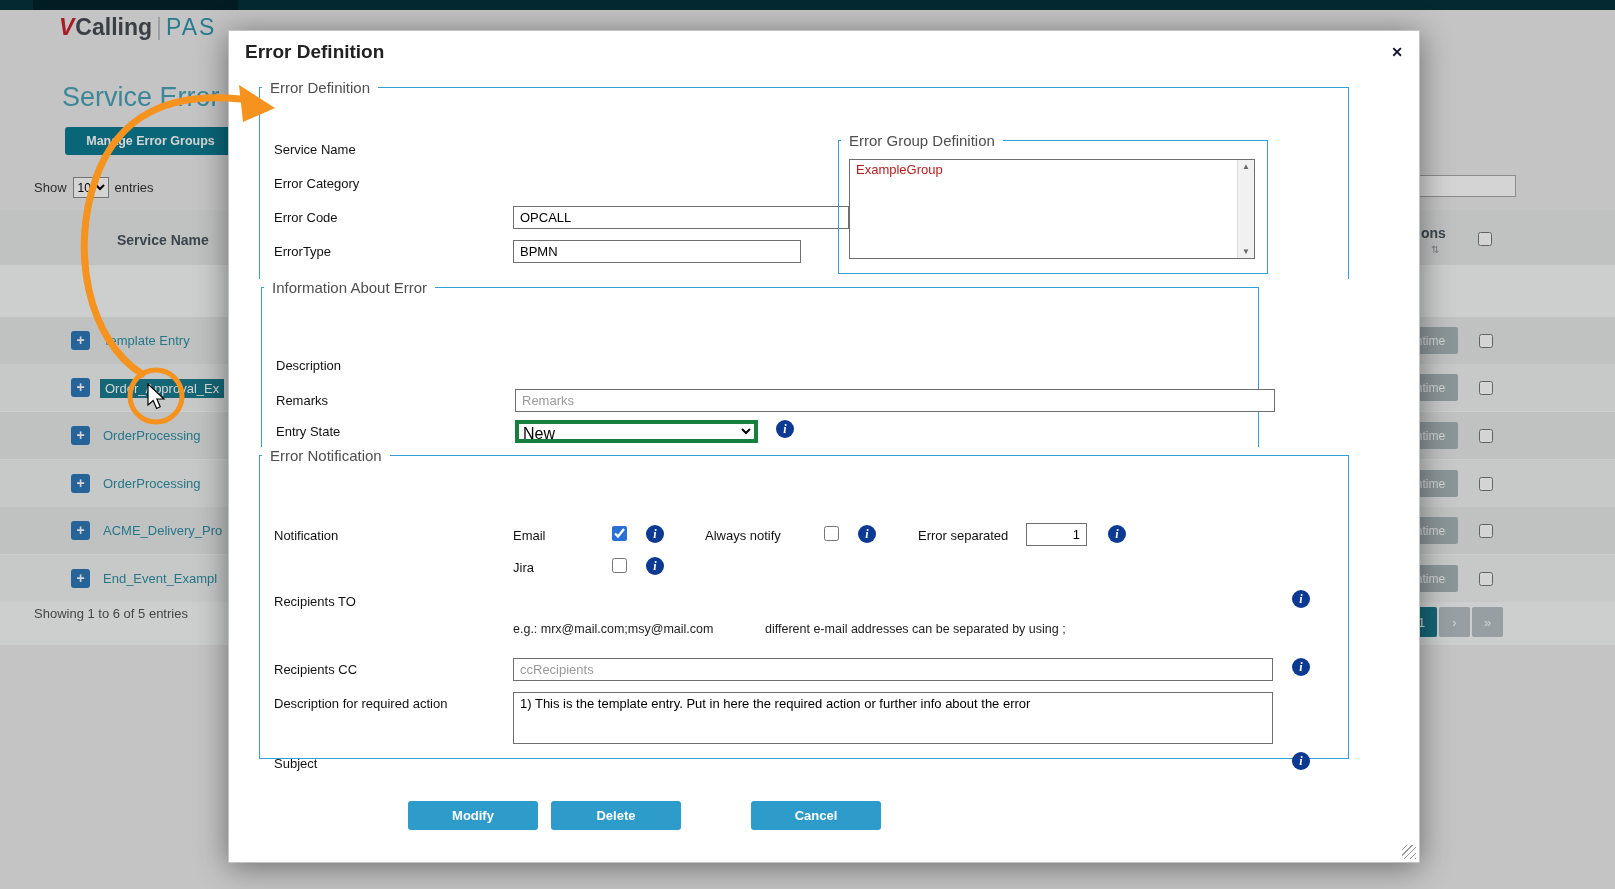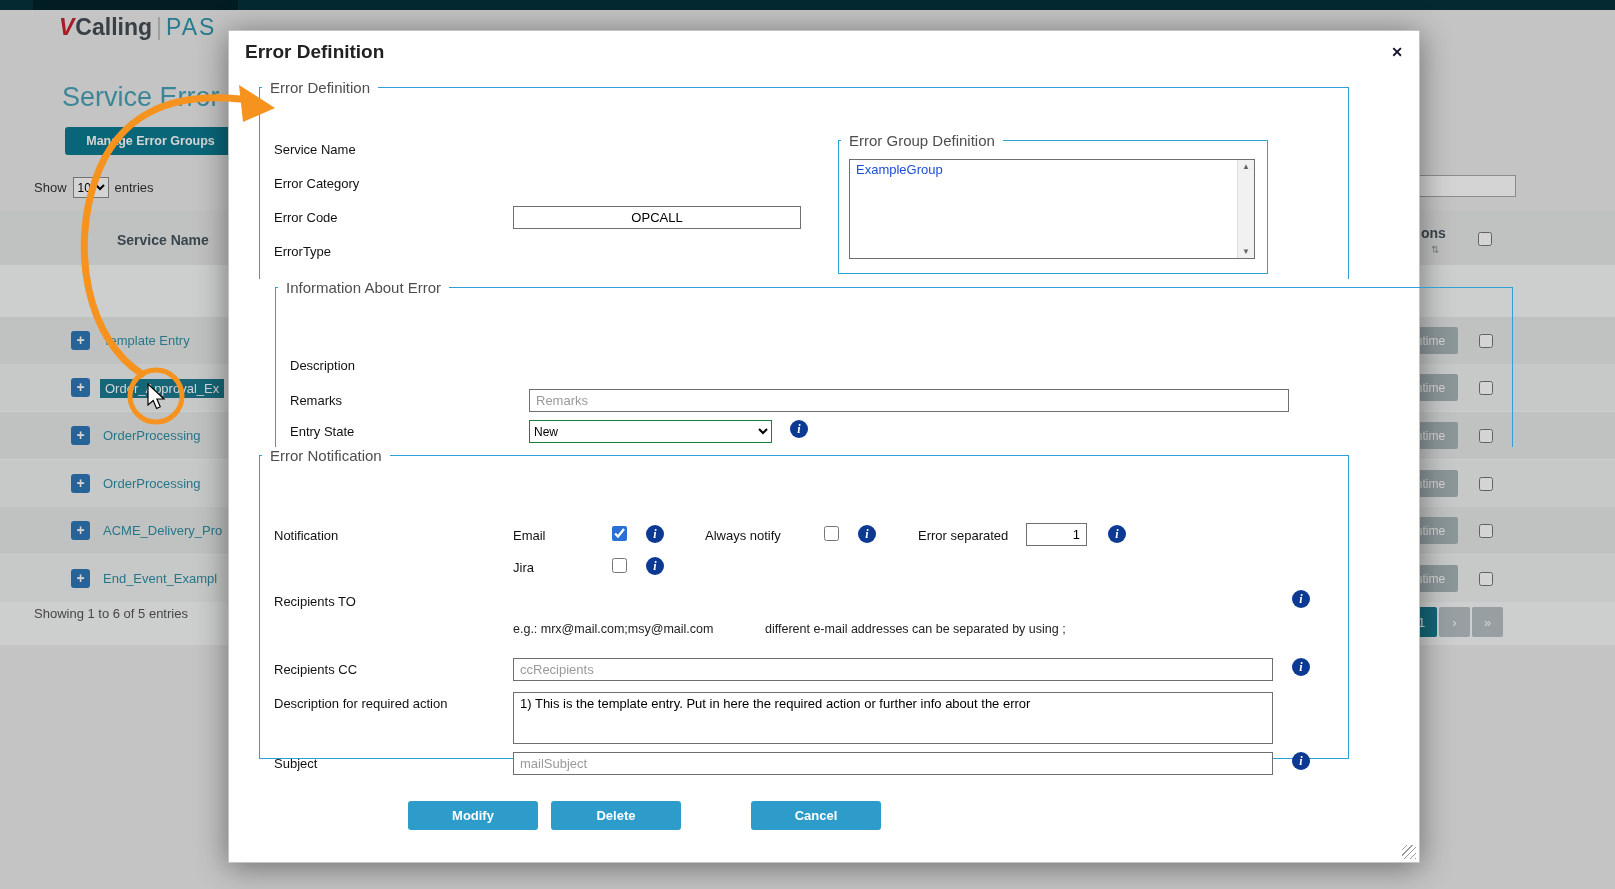--- a/index.html
+++ b/index.html
@@ -41,33 +41,33 @@
   #overlay{position:absolute;inset:0;background:rgba(0,0,0,0.17);z-index:5}
 
   
   #modal{position:absolute;left:228px;top:30px;width:1192px;height:833px;background:#fff;z-index:10;box-shadow:0 4px 30px rgba(0,0,0,.45);border:1px solid #c4c4c4}
   .m-title{position:absolute;left:16px;top:10px;font-size:19px;font-weight:600;color:#222}
   .m-close{position:absolute;right:16px;top:13px;font-size:14px;font-weight:bold;color:#10102e;cursor:pointer}
   fieldset{position:absolute;border:1px solid #2f9fd8}
   fieldset.no-bottom{border-bottom:none}
   legend{font-size:15px;color:#4e4e4e;padding:0 8px;margin-left:2px;font-weight:400}
   #fs-def{left:30px;top:48px;width:1090px;height:200px}
-  #fs-info{left:46px;top:248px;width:1238px;height:168px}
+  #fs-info{left:32px;top:248px;width:998px;height:168px}
   #fs-notif{left:30px;top:416px;width:1090px;height:312px}
   #fs-group{left:578px;top:36px;width:430px;height:142px}
   .f-label{position:absolute;left:14px;font-size:13px;color:#111;white-space:nowrap}
   .f-label2{position:absolute;font-size:13px;color:#111;white-space:nowrap}
   .text-input{position:absolute;height:23px;border:1px solid #6f6f6f;font-size:13px;padding:0 6px;font-family:inherit;background:#fff}
   .text-input::placeholder,textarea::placeholder{color:#9a9a9a}
   textarea{position:absolute;border:1px solid #6f6f6f;font-size:13px;padding:3px 6px;font-family:inherit;resize:none;overflow:hidden}
-  .m-select{position:absolute;height:23px;border:1px solid #15803d;font-size:12px;background:#fff;font-family:inherit}
+  .m-select{position:absolute;height:23px;border:4px solid #15803d;font-size:16px;background:#fff;font-family:inherit}
   .info-icon{position:absolute;width:18px;height:18px;border-radius:50%;background:#0c3a93;color:#fff;font:italic bold 12px "Liberation Serif",serif;display:flex;align-items:center;justify-content:center;cursor:pointer}
   .m-chk{position:absolute;width:15px;height:15px;accent-color:#2a6fd6}
   .listbox{position:absolute;left:10px;top:10px;width:406px;height:100px;background:#fff;border:1px solid #6f6f6f}
-  .lb-item{font-size:13px;padding:2px 6px;color:#1d4ed8}
+  .lb-item{font-size:13px;padding:2px 6px;color:#b91c1c}
   .lb-scroll{position:absolute;right:0;top:0;bottom:0;width:17px;background:#f1f1f1;border-left:1px solid #dcdcdc;display:flex;flex-direction:column;justify-content:space-between;align-items:center;padding:2px 0;font-size:8px;color:#666}
   .hint{position:absolute;font-size:12.5px;color:#222;white-space:nowrap}
   .m-btn{position:absolute;top:770px;height:29px;width:130px;background:#2e9cca;color:#fff;border:none;border-radius:3px;font-size:13px;font-weight:bold;font-family:inherit}
   .resize-handle{position:absolute;right:3px;bottom:3px;width:14px;height:14px;
     background:repeating-linear-gradient(135deg,transparent 0 3px,#9a9a9a 3px 4px);cursor:nwse-resize}
 
   
   #annotation{position:absolute;left:0;top:0;z-index:20;pointer-events:none}
   #cursor{position:absolute;left:147px;top:383px;z-index:25;pointer-events:none}
 </style>
@@ -155,23 +155,24 @@
     <div class="m-close">✕</div>
 
     <fieldset id="fs-def" class="no-bottom">
       <legend>Error Definition</legend>
 
       <span class="f-label" style="top:46px">Service Name</span>
 
       <span class="f-label" style="top:80px">Error Category</span>
 
       <span class="f-label" style="top:114px">Error Code</span>
-      <input class="text-input" style="left: 253px; top: 110px; width: 288px; text-align: center;" value="OPCALL">
+      <input class="text-input" style="left: 253px; top: 110px; width: 336px;" value="OPCALL">
 
       <span class="f-label" style="top:148px">ErrorType</span>
+      <input class="text-input" style="left: 253px; top: 144px; width: 288px;" value="BPMN">
 
       <fieldset id="fs-group">
         <legend>Error Group Definition</legend>
         <div class="listbox">
           <div class="lb-item">ExampleGroup</div>
           <div class="lb-scroll">
             <span>▲</span>
             <span>▼</span>
           </div>
         </div>
@@ -221,21 +222,20 @@
       <span class="hint" style="left:505px;top:158px">different e-mail addresses can be separated by using ;</span>
 
       <span class="f-label" style="top:198px">Recipients CC</span>
       <input class="text-input" style="left: 253px; top: 194px; width: 760px;" placeholder="ccRecipients">
       <span class="info-icon" style="left:1032px;top:194px">i</span>
 
       <span class="f-label" style="top:232px">Description for required action</span>
       <textarea style="left: 253px; top: 228px; width: 760px; height: 52px;">1) This is the template entry. Put in here the required action or further info about the error</textarea>
 
       <span class="f-label" style="top:292px">Subject</span>
-      <input class="text-input" style="left: 253px; top: 288px; width: 760px;" placeholder="mailSubject">
       <span class="info-icon" style="left:1032px;top:288px">i</span>
     </fieldset>
 
     <button class="m-btn" style="left:179px">Modify</button>
     <button class="m-btn" style="left:322px">Delete</button>
     <button class="m-btn" style="left:522px">Cancel</button>
 
     <div class="resize-handle"></div>
   </div>
 

